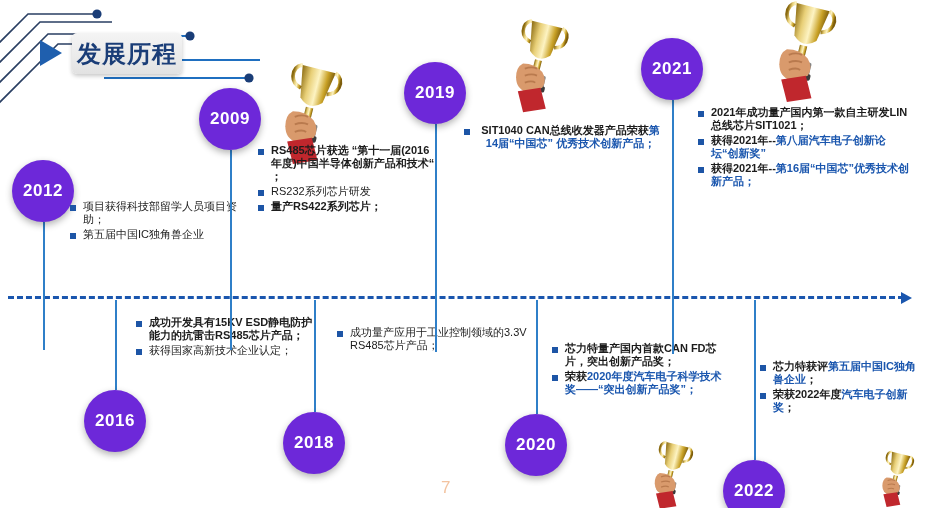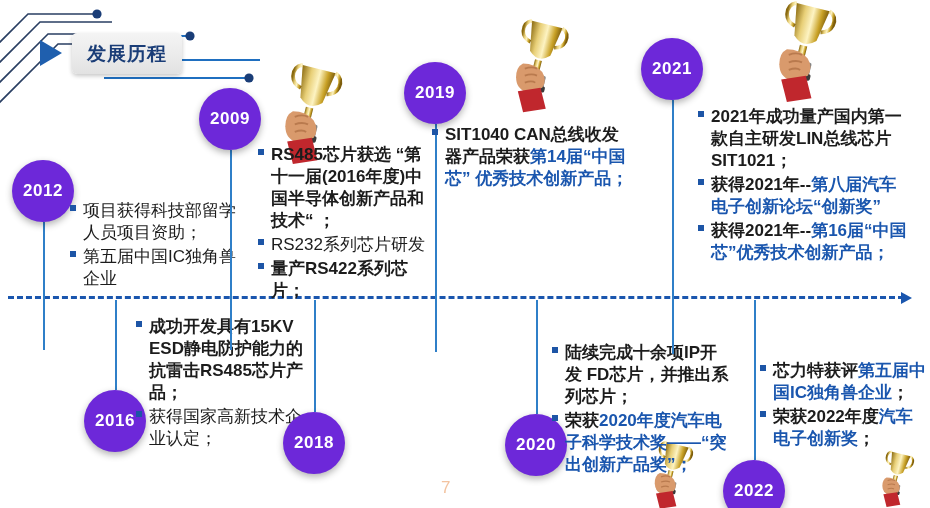--- a/index.html
+++ b/index.html
@@ -29,21 +29,21 @@
   }
   .header-chip {
     position: absolute; left: 72px; top: 33px;
     width: 110px; height: 41px;
     background: linear-gradient(180deg,#f4f4f4 0%, #ebebeb 55%, #e2e2e2 100%);
     border-radius: 5px;
     box-shadow: 0 2px 4px rgba(0,0,0,0.22);
     display: flex; align-items: center; justify-content: center;
   }
   .header-chip span {
-    font-size: 19px; font-weight: bold; color: #1a3d77;
+    font-size: 24px; font-weight: bold; color: #1a3d77;
     letter-spacing: 1px;
   }
 
   
   .axis {
     position: absolute; left: 8px; top: 296px;
     width: 904px; height: 3px;
   }
   .axis-line {
     position: absolute; left: 0; top: 0; width: 896px; height: 0;
@@ -73,22 +73,22 @@
     background: #2f7fc8;
   }
 
   
   .block { position: absolute; }
   .block ul { list-style: none; margin: 0; padding: 0; }
   .block li {
     position: relative;
     padding-left: 13px;
     margin-bottom: 2px;
-    font-size: 17px;
-    line-height: 22px;
+    font-size: 11px;
+    line-height: 13px;
     color: #1c1c1c;
   }
   .block li::before {
     content: "";
     position: absolute;
     left: 0; top: 5px;
     width: 6px; height: 6px;
     background: #1d55a6;
   }
   .block li.b { font-weight: bold; }
@@ -190,20 +190,21 @@
         <ul>
           <li class="b"><span>RS485芯片获选 “第十一届(2016年度)中国半导体创新产品和技术“ ；</span></li>
           <li><span>RS232系列芯片研发</span></li>
           <li class="b"><span>量产RS422系列芯片；</span></li>
         </ul>
       </div>
       <div class="node-stem" style="left: 314px; top: 300px; height: 112px;"></div>
       <div class="node-circle" style="left: 283px; top: 412px;">2018</div>
       <div class="block" style="left: 337px; top: 326px; width: 190px;">
         <ul>
+          <li><span>成功量产应用于工业控制领域的3.3V RS485芯片产品；</span></li>
         </ul>
       </div>
       <div class="trophy" style="left: 500px; top: 18px;"><svg viewBox="0 0 80 110" width="74" height="96">
     <defs>
       <linearGradient id="gtrophy4" x1="0" y1="0" x2="1" y2="0">
         <stop offset="0%" stop-color="#8a6a10"></stop>
         <stop offset="30%" stop-color="#e8cf77"></stop>
         <stop offset="55%" stop-color="#fdf3c2"></stop>
         <stop offset="80%" stop-color="#c9a227"></stop>
         <stop offset="100%" stop-color="#7d5d0c"></stop>
@@ -223,21 +224,21 @@
       <rect x="25" y="76" width="30" height="7" rx="2" fill="#3a3a3a"></rect>
     </g>
     <path d="M24,52 Q16,56 16,68 Q16,82 30,86 L46,80 Q52,72 46,62 Q38,52 24,52 Z" fill="#d99a6c"></path>
     <path d="M26,58 q8,-3 14,0" stroke="#b97a4e" stroke-width="2" fill="none"></path>
     <path d="M26,66 q8,-3 14,0" stroke="#b97a4e" stroke-width="2" fill="none"></path>
     <path d="M26,74 q8,-3 12,0" stroke="#b97a4e" stroke-width="2" fill="none"></path>
     <path d="M18,84 L44,80 L50,104 L24,108 Z" fill="#c0272d"></path>
   </svg></div>
       <div class="node-stem" style="left: 435px; top: 124px; height: 228px;"></div>
       <div class="node-circle" style="left: 404px; top: 62px;">2019</div>
-      <div class="block" style="left: 432px; top: 124px; width: 200px;">
+      <div class="block" style="left: 464px; top: 124px; width: 200px; text-align: center;">
         <ul>
           <li class="b"><span>SIT1040 CAN总线收发器产品荣获</span><span class="hl">第14届“中国芯” 优秀技术创新产品；</span></li>
         </ul>
       </div>
       <div class="trophy" style="left: 630px; top: 440px;"><svg viewBox="0 0 80 110" width="80" height="70">
     <defs>
       <linearGradient id="gtrophy5" x1="0" y1="0" x2="1" y2="0">
         <stop offset="0%" stop-color="#8a6a10"></stop>
         <stop offset="30%" stop-color="#e8cf77"></stop>
         <stop offset="55%" stop-color="#fdf3c2"></stop>
@@ -261,21 +262,21 @@
     <path d="M24,52 Q16,56 16,68 Q16,82 30,86 L46,80 Q52,72 46,62 Q38,52 24,52 Z" fill="#d99a6c"></path>
     <path d="M26,58 q8,-3 14,0" stroke="#b97a4e" stroke-width="2" fill="none"></path>
     <path d="M26,66 q8,-3 14,0" stroke="#b97a4e" stroke-width="2" fill="none"></path>
     <path d="M26,74 q8,-3 12,0" stroke="#b97a4e" stroke-width="2" fill="none"></path>
     <path d="M18,84 L44,80 L50,104 L24,108 Z" fill="#c0272d"></path>
   </svg></div>
       <div class="node-stem" style="left: 536px; top: 300px; height: 114px;"></div>
       <div class="node-circle" style="left: 505px; top: 414px;">2020</div>
       <div class="block" style="left: 552px; top: 342px; width: 180px;">
         <ul>
-          <li class="b"><span>陆续完成十余项IP开发 FD芯片，并推出系列芯片；</span></li>
+          <li class="b"><span>芯力特量产国内首款CAN FD芯片，突出创新产品奖；</span></li>
           <li class="b"><span>荣获</span><span class="hl">2020年度汽车电子科学技术奖——“突出创新产品奖”；</span></li>
         </ul>
       </div>
       <div class="trophy" style="left: 762px; top: 0px;"><svg viewBox="0 0 80 110" width="80" height="104">
     <defs>
       <linearGradient id="gtrophy6" x1="0" y1="0" x2="1" y2="0">
         <stop offset="0%" stop-color="#8a6a10"></stop>
         <stop offset="30%" stop-color="#e8cf77"></stop>
         <stop offset="55%" stop-color="#fdf3c2"></stop>
         <stop offset="80%" stop-color="#c9a227"></stop>

